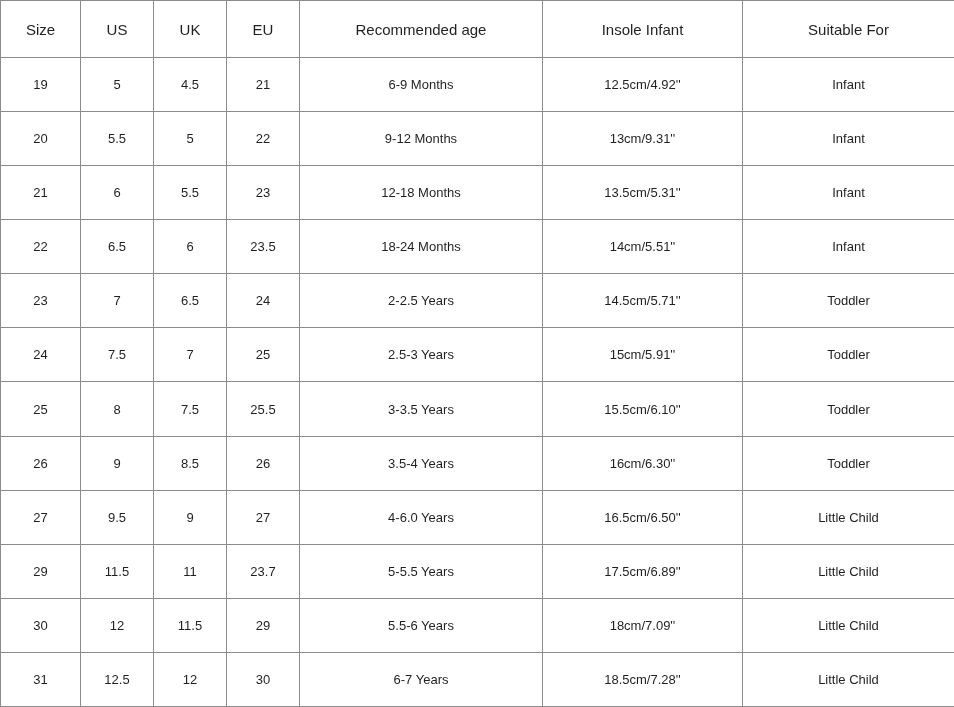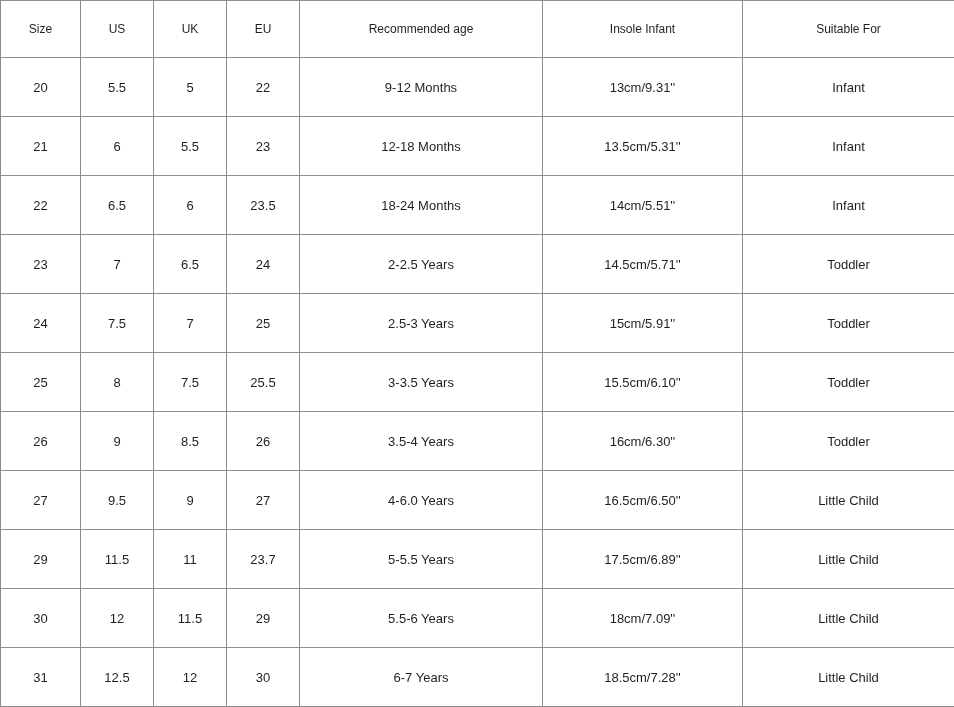--- a/index.html
+++ b/index.html
@@ -32,21 +32,21 @@
     border: 1px solid #8c8c8c;
     text-align: center;
     vertical-align: middle;
     font-weight: normal;
     font-size: 13px;
     color: #231f20;
     padding: 0 2px;
     background: #ffffff;
   }
   table.size-table thead th {
-    font-size: 12px;
+    font-size: 15px;
     height: 56px;
     text-align: center;
   }
   table.size-table tbody td {
     height: 50px;
   }
   
   col.c-size { width: 80px; }
   col.c-us   { width: 73px; }
   col.c-uk   { width: 73px; }
@@ -77,20 +77,29 @@
         <th>Size</th>
         <th>US</th>
         <th>UK</th>
         <th>EU</th>
         <th>Recommended age</th>
         <th>Insole Infant</th>
         <th>Suitable For</th>
       </tr>
     </thead>
     <tbody>
+      <tr>
+        <td>19</td>
+        <td>5</td>
+        <td>4.5</td>
+        <td>21</td>
+        <td>6-9 Months</td>
+        <td>12.5cm/4.92''</td>
+        <td>Infant</td>
+      </tr>
       <tr>
         <td>20</td>
         <td>5.5</td>
         <td>5</td>
         <td>22</td>
         <td>9-12 Months</td>
         <td>13cm/9.31''</td>
         <td>Infant</td>
       </tr>
       <tr>

